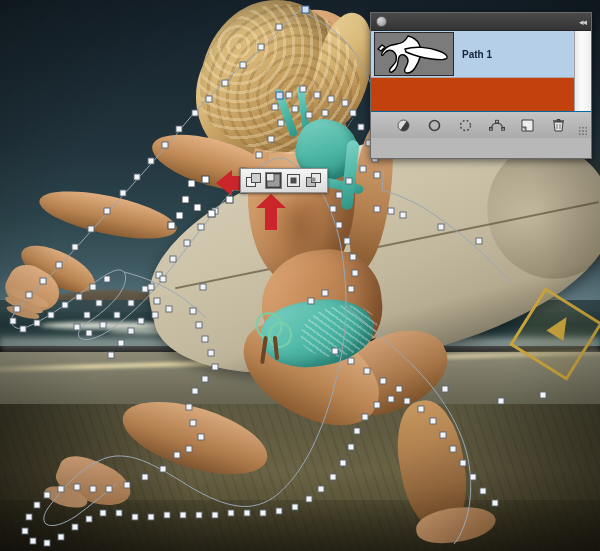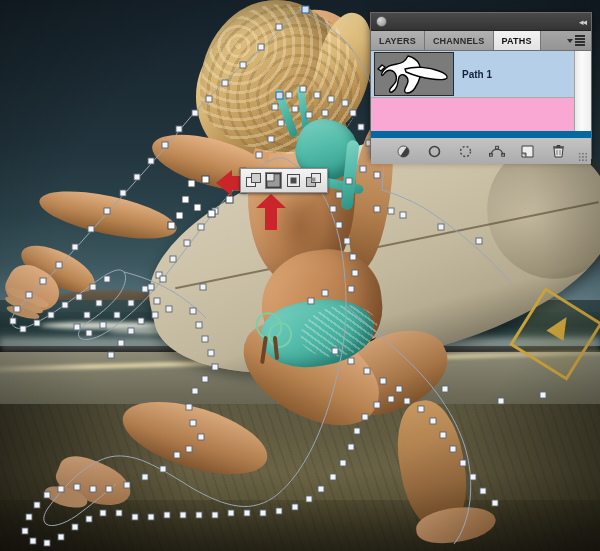--- a/index.html
+++ b/index.html
@@ -197,21 +197,21 @@
   .tab{display:flex;align-items:center;padding:0 8px;font-size:9px;font-weight:bold;color:#2a2a2a;
     background:linear-gradient(180deg,#b2b2b2,#9d9d9d);border-right:1px solid #767676;letter-spacing:.2px;}
   .tab.active{background:linear-gradient(180deg,#f2f2f2,#e2e2e2);color:#111;}
   #tabs .spacer{flex:1;background:linear-gradient(180deg,#a6a6a6,#949494);}
   #panel-menu{display:flex;align-items:center;gap:2px;padding:0 6px;
     background:linear-gradient(180deg,#a6a6a6,#949494);}
   #panel-menu .tri{width:0;height:0;border-left:3px solid transparent;border-right:3px solid transparent;border-top:4px solid #2e2e2e;}
   #panel-menu .lines{display:flex;flex-direction:column;gap:1.5px;}
   #panel-menu .lines i{display:block;width:10px;height:1.5px;background:#2e2e2e;}
 
-  #panel-body{position:relative;height:80px;background:#f9a8d4;border-bottom:7px solid #0369a1;}
+  #panel-body{position:relative;height:80px;background:#c2410c;border-bottom:1px solid #0369a1;}
   #path-row{position:absolute;left:0;top:0;right:16px;height:46px;background:#b5cfe8;
     display:flex;align-items:center;border-bottom:1px solid #a9a9a9;}
   #path-thumb{width:78px;height:42px;margin:0 8px 0 3px;background:#7b7b7b;border:1px solid #2b2b2b;
     position:relative;overflow:hidden;flex:none;}
   #path-name{font-size:10px;font-weight:bold;color:#14233a;}
   #panel-scroll{position:absolute;right:0;top:0;width:16px;height:80px;
     background:linear-gradient(90deg,#e8e8e8,#fbfbfb 40%,#ededed);border-left:1px solid #a0a0a0;}
 
   #panel-footer{height:26px;background:linear-gradient(180deg,#c4c4c4,#ababab);
     display:flex;align-items:center;justify-content:center;gap:15px;position:relative;}
@@ -551,35 +551,20 @@
     </div>
   </div>
 
   <div id="panel">
 
     <div id="panel-title">
       <span class="dot"></span>
       <span class="collapse">◂◂</span>
     </div>
 
-    <div id="tabs">
-      <div class="tab">LAYERS</div>
-      <div class="tab">CHANNELS</div>
-      <div class="tab active">PATHS</div>
-      <div class="spacer"></div>
-      <div id="panel-menu">
-        <span class="tri"></span>
-        <span class="lines">
-            <i></i>
-            <i></i>
-            <i></i>
-            <i></i>
-          </span>
-      </div>
-    </div>
 
     <div id="panel-body">
       <div id="path-row">
         <div id="path-thumb">
           <svg width="78" height="42" viewBox="0 0 78 42">
             <rect width="78" height="42" fill="#7b7b7b"></rect>
             <g fill="#ffffff" stroke="#000000" stroke-width="1.4" stroke-linejoin="round">
               <path d="M33,3 C38,4 42,7 44,11 C46,15 46,20 45,24
                        C44,28 42,32 40,35 C38,38 35,40 32,40
                        C30,40 29,38 30,36 C31,33 33,31 33,28

